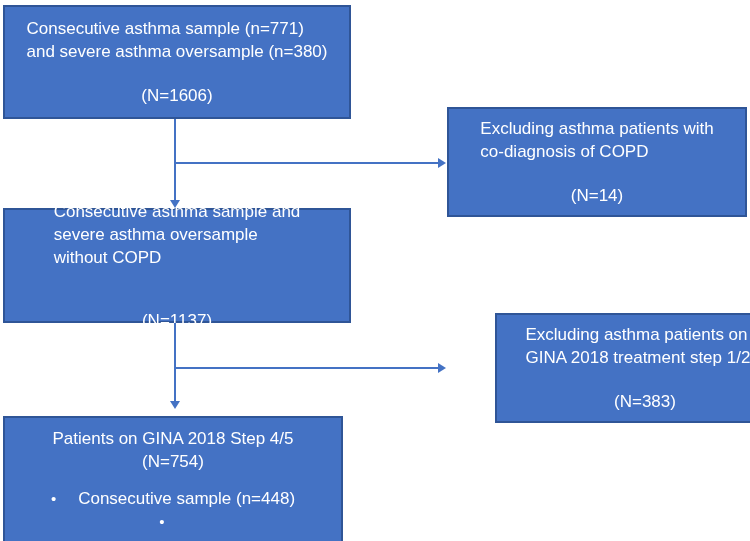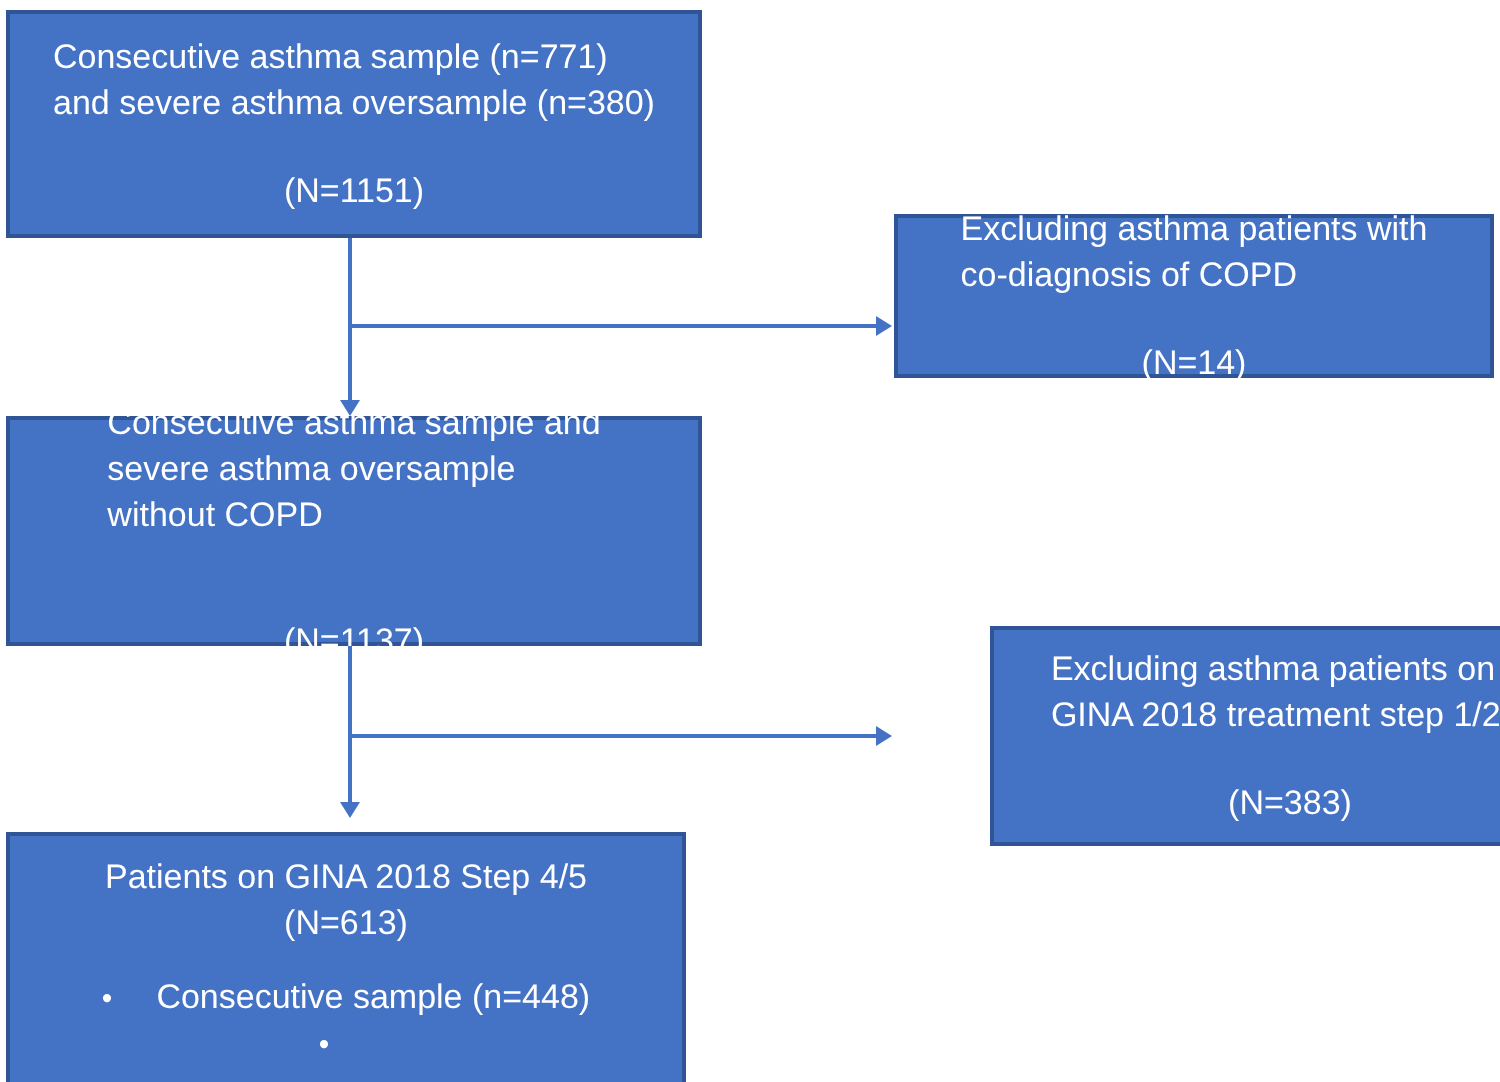--- a/index.html
+++ b/index.html
@@ -29,21 +29,21 @@
     font-size: 17px;
     line-height: 23px;
   }
   .box .main-text {
     white-space: pre-line;
   }
   .box .count {
     margin-top: 21px;
   }
   #box-start   { left: 3px;   top: 5px;   width: 348px; height: 114px; }
-  #box-exclude-copd { left: 447px; top: 107px; width: 300px; height: 82px; }
+  #box-exclude-copd { left: 447px; top: 107px; width: 300px; height: 110px; }
   #box-without-copd { left: 3px;   top: 208px; width: 348px; height: 115px; gap: 19px; }
   #box-exclude-gina { left: 447px; top: 313px; width: 300px; height: 110px; margin-left: 48px; }
   #box-final   { left: 3px;   top: 416px; width: 340px; height: 128px; }
 
   #box-final .count { margin-top: 0; }
   #box-final .bullets { margin-top: 14px; }
   .bullet-line {
     display: flex;
     justify-content: center;
     align-items: baseline;
@@ -85,21 +85,21 @@
   #arrowhead-4 { left: 438px; top: 363px; }
 </style>
 </head>
 <body>
 
 <div class="canvas">
 
   <div class="box" id="box-start">
     <div class="main-text">Consecutive asthma sample (n=771)
 and severe asthma oversample (n=380)</div>
-    <div class="count">(N=1151)</div>
+    <div class="count">(N=1606)</div>
   </div>
 
   <div class="box" id="box-exclude-copd">
     <div class="main-text">Excluding asthma patients with
 co-diagnosis of COPD</div>
     <div class="count">(N=14)</div>
   </div>
 
   <div class="box" id="box-without-copd">
     <div class="main-text">Consecutive asthma sample and
@@ -109,21 +109,21 @@
   </div>
 
   <div class="box" id="box-exclude-gina">
     <div class="main-text">Excluding asthma patients on
 GINA 2018 treatment step 1/2/3</div>
     <div class="count">(N=383)</div>
   </div>
 
   <div class="box" id="box-final">
     <div class="main-text">Patients on GINA 2018 Step 4/5</div>
-    <div class="count">(N=613)</div>
+    <div class="count">(N=754)</div>
     <div class="bullets">
       <div class="bullet-line">
         <span class="bullet-char">•</span>
         <span>Consecutive sample (n=448)</span>
       </div>
       <div class="bullet-line">
         <span class="bullet-char">•</span>
       </div>
     </div>
   </div>

